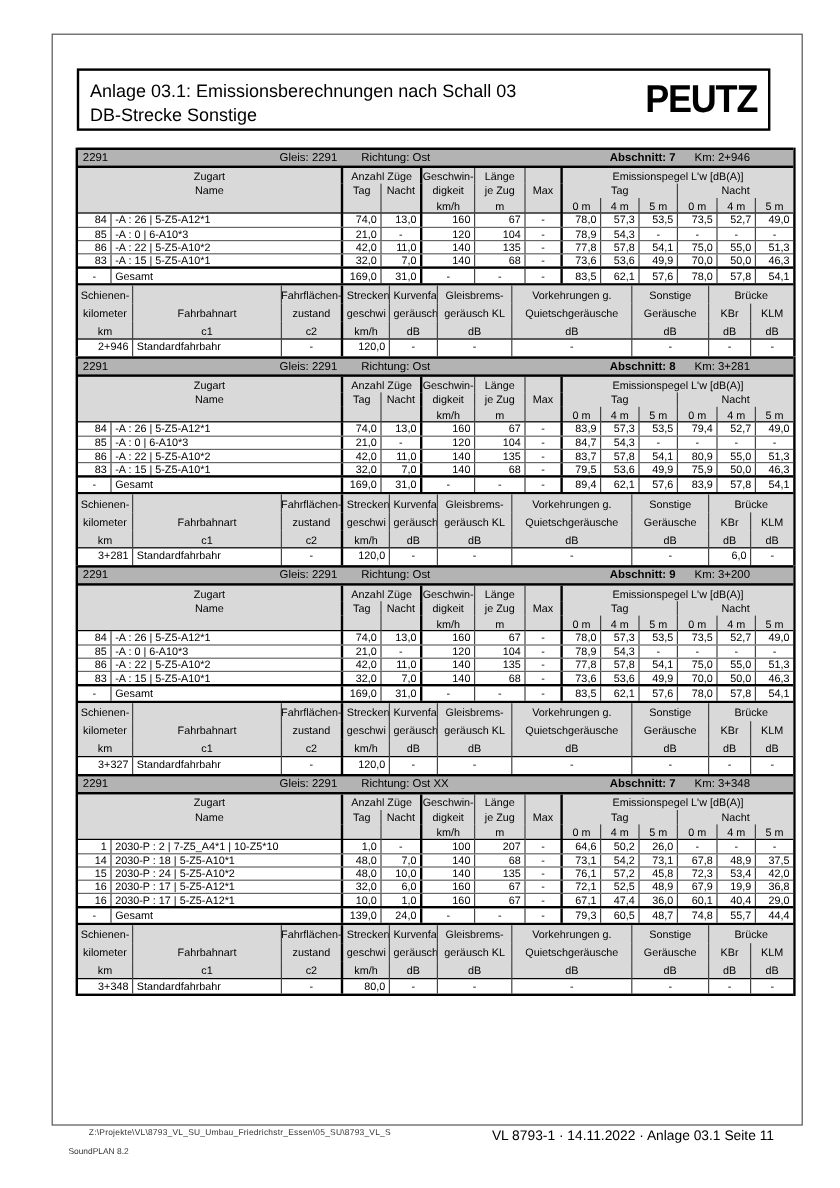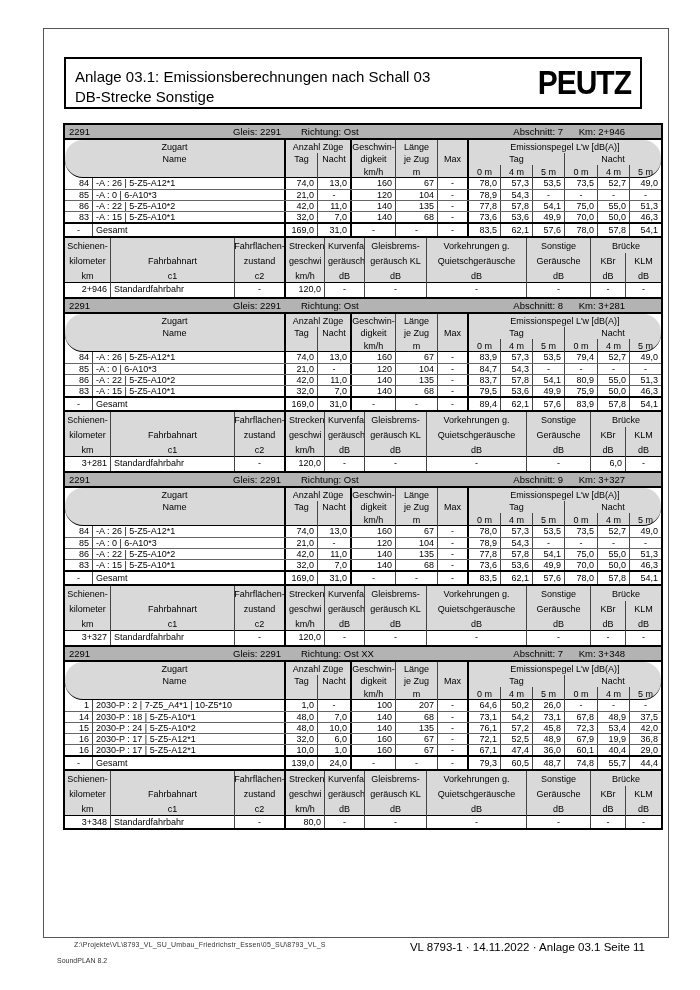--- a/index.html
+++ b/index.html
@@ -15,25 +15,25 @@
   .t2{position:absolute;left:9px;top:28px;font-size:15px;line-height:19px;white-space:nowrap;}
   .logo{position:absolute;right:9px;top:6px;font-size:30px;font-weight:bold;letter-spacing:-1px;transform:scaleY(1.08);transform-origin:top;}
   
   .sections{position:absolute;left:63px;top:123px;width:600px;}
   .section{width:600px;box-sizing:border-box;border-left:2px solid #000;border-right:2px solid #000;background:#fff;}
   .band{position:relative;height:17px;box-sizing:border-box;background:#b3b3b3;border-top:2px solid #000;border-bottom:2px solid #000;font-size:9.5px;line-height:13px;overflow:hidden;}
   .band span{position:absolute;top:0;white-space:nowrap;}
   .b-id{left:4px;}
   .b-gleis{left:168px;}
   .b-richtung{left:236px;}
-  .b-absch{right:98px;}
+  .b-absch{right:98px;font-weight:bold;}
   .b-km{right:36px;}
   .tgrid{display:grid;grid-template-columns:27px 192px 33px 33px 45px 42px 30px 33px 32px 32px 33px 32px 32px;width:100%;box-sizing:border-box;}
   .kgrid{display:grid;grid-template-columns:45px 124px 50px 40px 40px 62px 100px 64px 35px 36px;width:100%;box-sizing:border-box;}
-  .thead{grid-template-rows:13px 12px 13px;height:38px;background:#d9d9d9;border-bottom:1px solid #000;border-radius:18px;}
+  .thead{grid-template-rows:13px 12px 13px;height:38px;background:#d9d9d9;border-bottom:1px solid #000;}
   .khead{grid-template-rows:15px 15px 15px;height:45px;background:#d9d9d9;border-bottom:1px solid #000;}
   .trow{height:11px;line-height:10px;}
   .trow + .trow{border-top:1px solid #666;}
   .gesrow{height:16px;line-height:12px;border-top:2px solid #000;border-bottom:2px solid #000;}
   .krow{height:14px;line-height:12px;}
   .section:last-child .krow{border-bottom:2px solid #000;}
   .c{overflow:hidden;white-space:nowrap;padding:0 3px;font-size:9px;box-sizing:border-box;}
   .hc{display:flex;align-items:center;justify-content:center;padding:0 1px;}
   .hc.l{justify-content:flex-start;padding-left:3px;}
   .l{text-align:left;}
@@ -365,21 +365,21 @@
         <div class="c r bl">6,0</div>
         <div class="c ce bl">-</div>
       </div>
     </div>
     <div class="section">
       <div class="band">
         <span class="b-id">2291</span>
         <span class="b-gleis">Gleis: 2291</span>
         <span class="b-richtung">Richtung: Ost</span>
         <span class="b-absch">Abschnitt: 9</span>
-        <span class="b-km">Km: 3+327</span>
+        <span class="b-km">Km: 3+200</span>
       </div>
       <div class="tgrid thead">
         <div class="c hc ce" style="grid-row:1;grid-column:1/3">Zugart</div>
         <div class="c hc ce bL" style="grid-row:1;grid-column:3/5">Anzahl Züge</div>
         <div class="c hc ce bL" style="grid-row:1;grid-column:5/6">Geschwin-</div>
         <div class="c hc ce bl" style="grid-row:1;grid-column:6/7">Länge</div>
         <div class="c hc bl" style="grid-row:1;grid-column:7/8"></div>
         <div class="c hc ce bL" style="grid-row:1;grid-column:8/14">Emissionspegel L'w [dB(A)]</div>
         <div class="c hc ce" style="grid-row:2;grid-column:1/3">Name</div>
         <div class="c hc ce bL" style="grid-row:2;grid-column:3/4">Tag</div>

